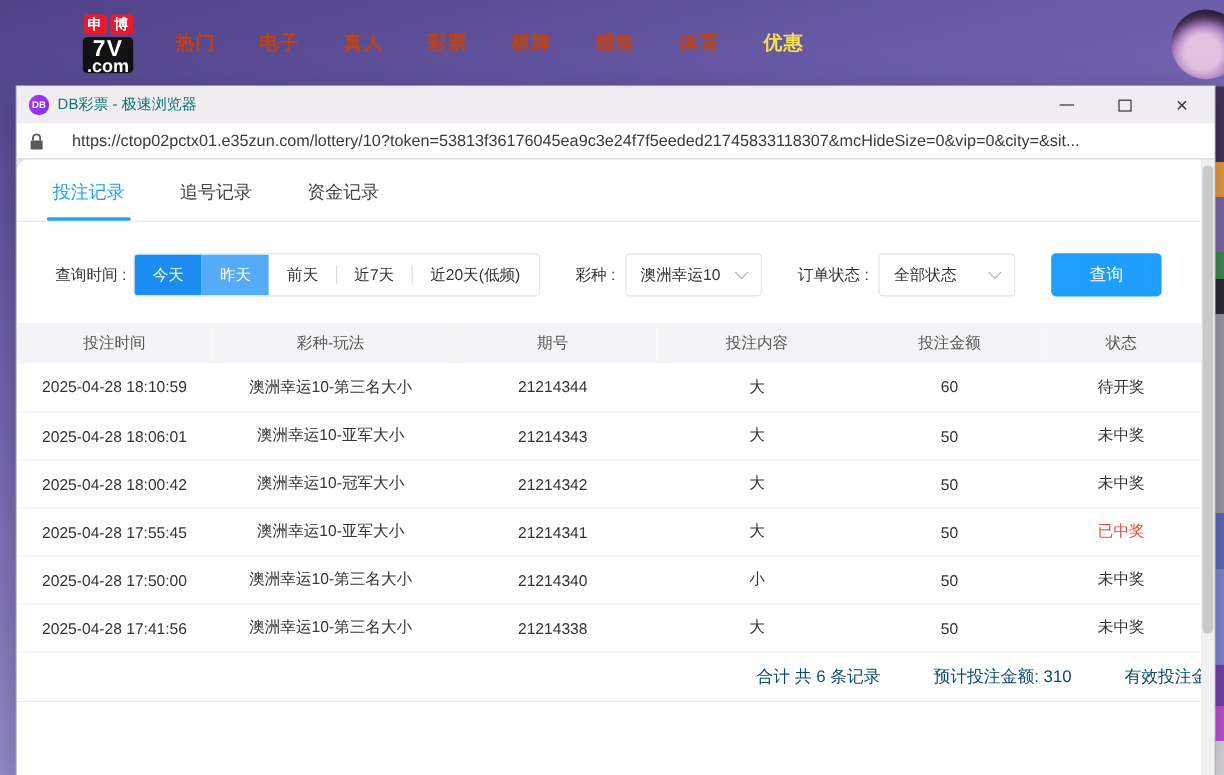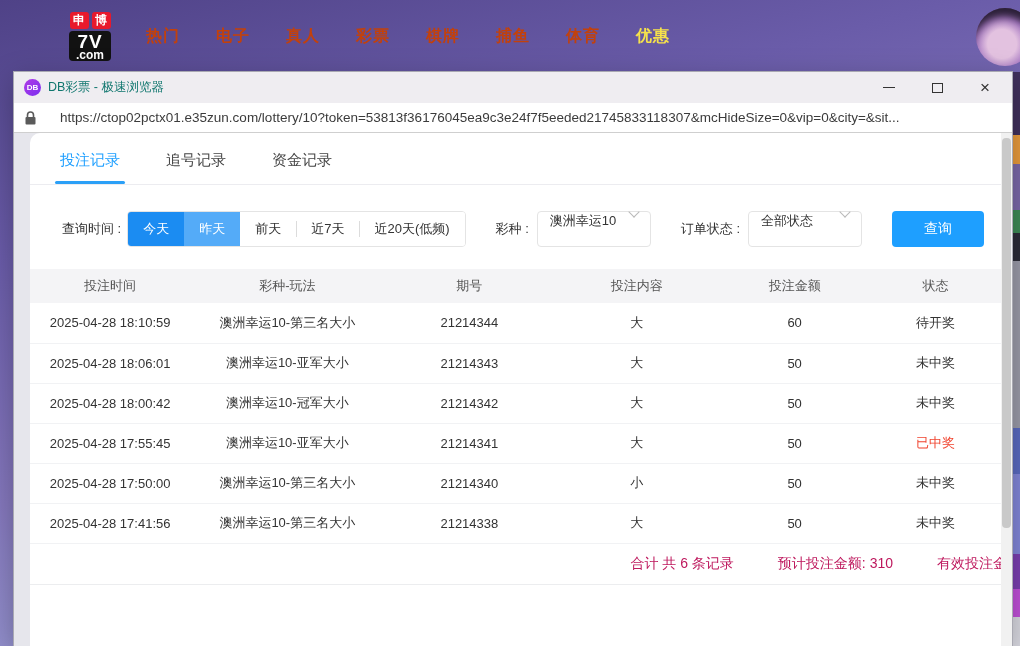--- a/index.html
+++ b/index.html
@@ -10,21 +10,21 @@
     background:linear-gradient(165deg,#4f4287 0%,#6a5ca9 28%,#8578bd 55%,#a9b9e6 100%);
   }
   
   .site-nav { height:72px; display:flex; align-items:center; padding-left:62px; position:relative; }
   .logo { display:flex; flex-direction:column; align-items:center; width:56px; }
   .logo-top { display:flex; gap:3px; margin-bottom:2px; }
   .logo-sq { width:19px; height:17px; background:#e8192c; color:#fff; font-size:12px; border-radius:3px;
              display:flex; align-items:center; justify-content:center; font-weight:bold; }
   .logo-black { background:#121212; color:#fff; border-radius:4px; width:42px; text-align:center; padding:1px 0; }
   .logo-7v { font-size:19px; font-weight:bold; line-height:19px; letter-spacing:1px; }
-  .logo-com { font-size:12px; font-weight:bold; line-height:9px; }
+  .logo-com { font-size:15px; font-weight:bold; line-height:9px; }
   .nav-menu { display:flex; gap:36px; margin-left:28px; }
   .nav-item { color:#c2410c; font-size:16px; font-weight:700; letter-spacing:1px; cursor:pointer; }
   .nav-item.highlight { color:#f5e14b; }
   .avatar { position:absolute; right:-14px; top:8px; width:58px; height:58px; border-radius:50%;
             background:radial-gradient(circle at 45% 62%, #e3c2e0 0 30%, #a678c2 55%, #45305a 80%, #251a30 100%);
             box-shadow:inset 0 14px 10px -6px #2a1f36; cursor:pointer; }
   
   .page-edge { position:absolute; right:0; top:72px; width:8px; bottom:0;
     background:linear-gradient(180deg,
       #40305c 0 11%, #e89a3c 11% 16%, #7a68a8 16% 24%, #3e8a55 24% 28%,
@@ -42,53 +42,53 @@
   .win-btn { cursor:pointer; display:flex; align-items:center; justify-content:center; width:14px; height:14px; }
   .glyph-min { width:12px; height:0; border-top:1.6px solid #333; }
   .glyph-max { width:11px; height:10px; border:1.6px solid #333; }
   .glyph-close { font-size:17px; color:#333; line-height:14px; }
   .urlbar { height:30px; background:#fff; border-bottom:1px solid #cfcfcf; display:flex; align-items:center;
             padding:0 11px; gap:24px; flex:0 0 auto; }
   .url-text { font-size:13.5px; color:#3b3b3b; white-space:nowrap; overflow:hidden; cursor:text; }
   
   .viewport { flex:1; position:relative; background:#e6e6ec; overflow:hidden; }
   .content { position:absolute; top:0; left:0; right:11px; bottom:0; background:#fff;
-             border-top-left-radius:10px; overflow:hidden;margin-left:16px; }
+             border-top-left-radius:10px; overflow:hidden; }
   .scrollbar { position:absolute; top:0; right:0; width:11px; bottom:0; background:#f1f1f1; }
   .scroll-thumb { position:absolute; top:5px; left:1px; width:9px; height:76%; background:#c9c9c9; border-radius:4px; cursor:grab; }
   
   .tab-bar { display:flex; gap:46px; padding:18px 0 0 30px; border-bottom:1px solid #ececf0; }
   .tab { position:relative; font-size:15px; color:#444; padding-bottom:14px; cursor:pointer; }
   .tab.active { color:#1e9fff; }
   .tab.active::after { content:""; position:absolute; left:-5px; right:-5px; bottom:0; height:3px;
                        border-radius:3px; background:#2ba0f7; }
   
   .filter-bar { display:flex; align-items:center; padding:26px 0 0 32px; font-size:13px; color:#333; }
   .seg { display:flex; border:1px solid #e4e4e4; border-radius:4px; overflow:hidden; margin-left:6px; }
   .seg-btn { height:34px; line-height:34px; padding:0 15px; background:#fff; color:#333; position:relative; cursor:pointer; }
   .seg-btn.primary { background:#1b8cf2; color:#fff; }
   .seg-btn.secondary { background:#54abf8; color:#fff; }
   .seg-btn.divided::before { content:""; position:absolute; left:0; top:9px; bottom:9px; width:1px; background:#dcdcdc; }
   .flabel { margin-left:30px; }
   .flabel.first { margin-left:0; }
-  .select { display:flex; justify-content:space-between; border:1px solid #e4e4e4;
+  .select { display:flex; align-items:center; justify-content:space-between; border:1px solid #e4e4e4;
             border-radius:4px; height:36px; padding:0 12px; margin-left:8px; min-width:114px; background:#fff; cursor:pointer; gap:12px; }
   .chev { width:8px; height:8px; border-right:1.6px solid #b9b9b9; border-bottom:1.6px solid #b9b9b9;
           transform:rotate(45deg); margin-top:-4px; }
   .search-btn { margin-left:30px; width:92px; height:36px; background:#1e9fff; color:#fff; border:none;
                 border-radius:4px; font-size:14px; cursor:pointer; font-family:inherit; }
   
   table { width:100%; border-collapse:collapse; table-layout:fixed; margin-top:22px;
           font-size:13px; color:#333; text-align:center; }
   thead th { background:#f4f4f6; height:34px; color:#555; font-weight:normal; }
   tbody td { height:40px; border-bottom:1px solid #f1f2f4; white-space:nowrap; overflow:hidden; }
   .status-won { color:#f0442f; }
   
   .summary { display:flex; justify-content:flex-end; align-items:center; height:41px;
-             border-bottom:1px solid #ecedef; font-size:14px; color:#be185d; gap:44px;
+             border-bottom:1px solid #ecedef; font-size:14px; color:#0c4a6e; gap:44px;
              white-space:nowrap; overflow:hidden; padding-right:0; margin-right:-6px; }
 </style>
 </head>
 <body>
 
 <div class="site-nav">
   <div class="logo">
     <div class="logo-top">
       <span class="logo-sq">申</span>
       <span class="logo-sq">博</span>

